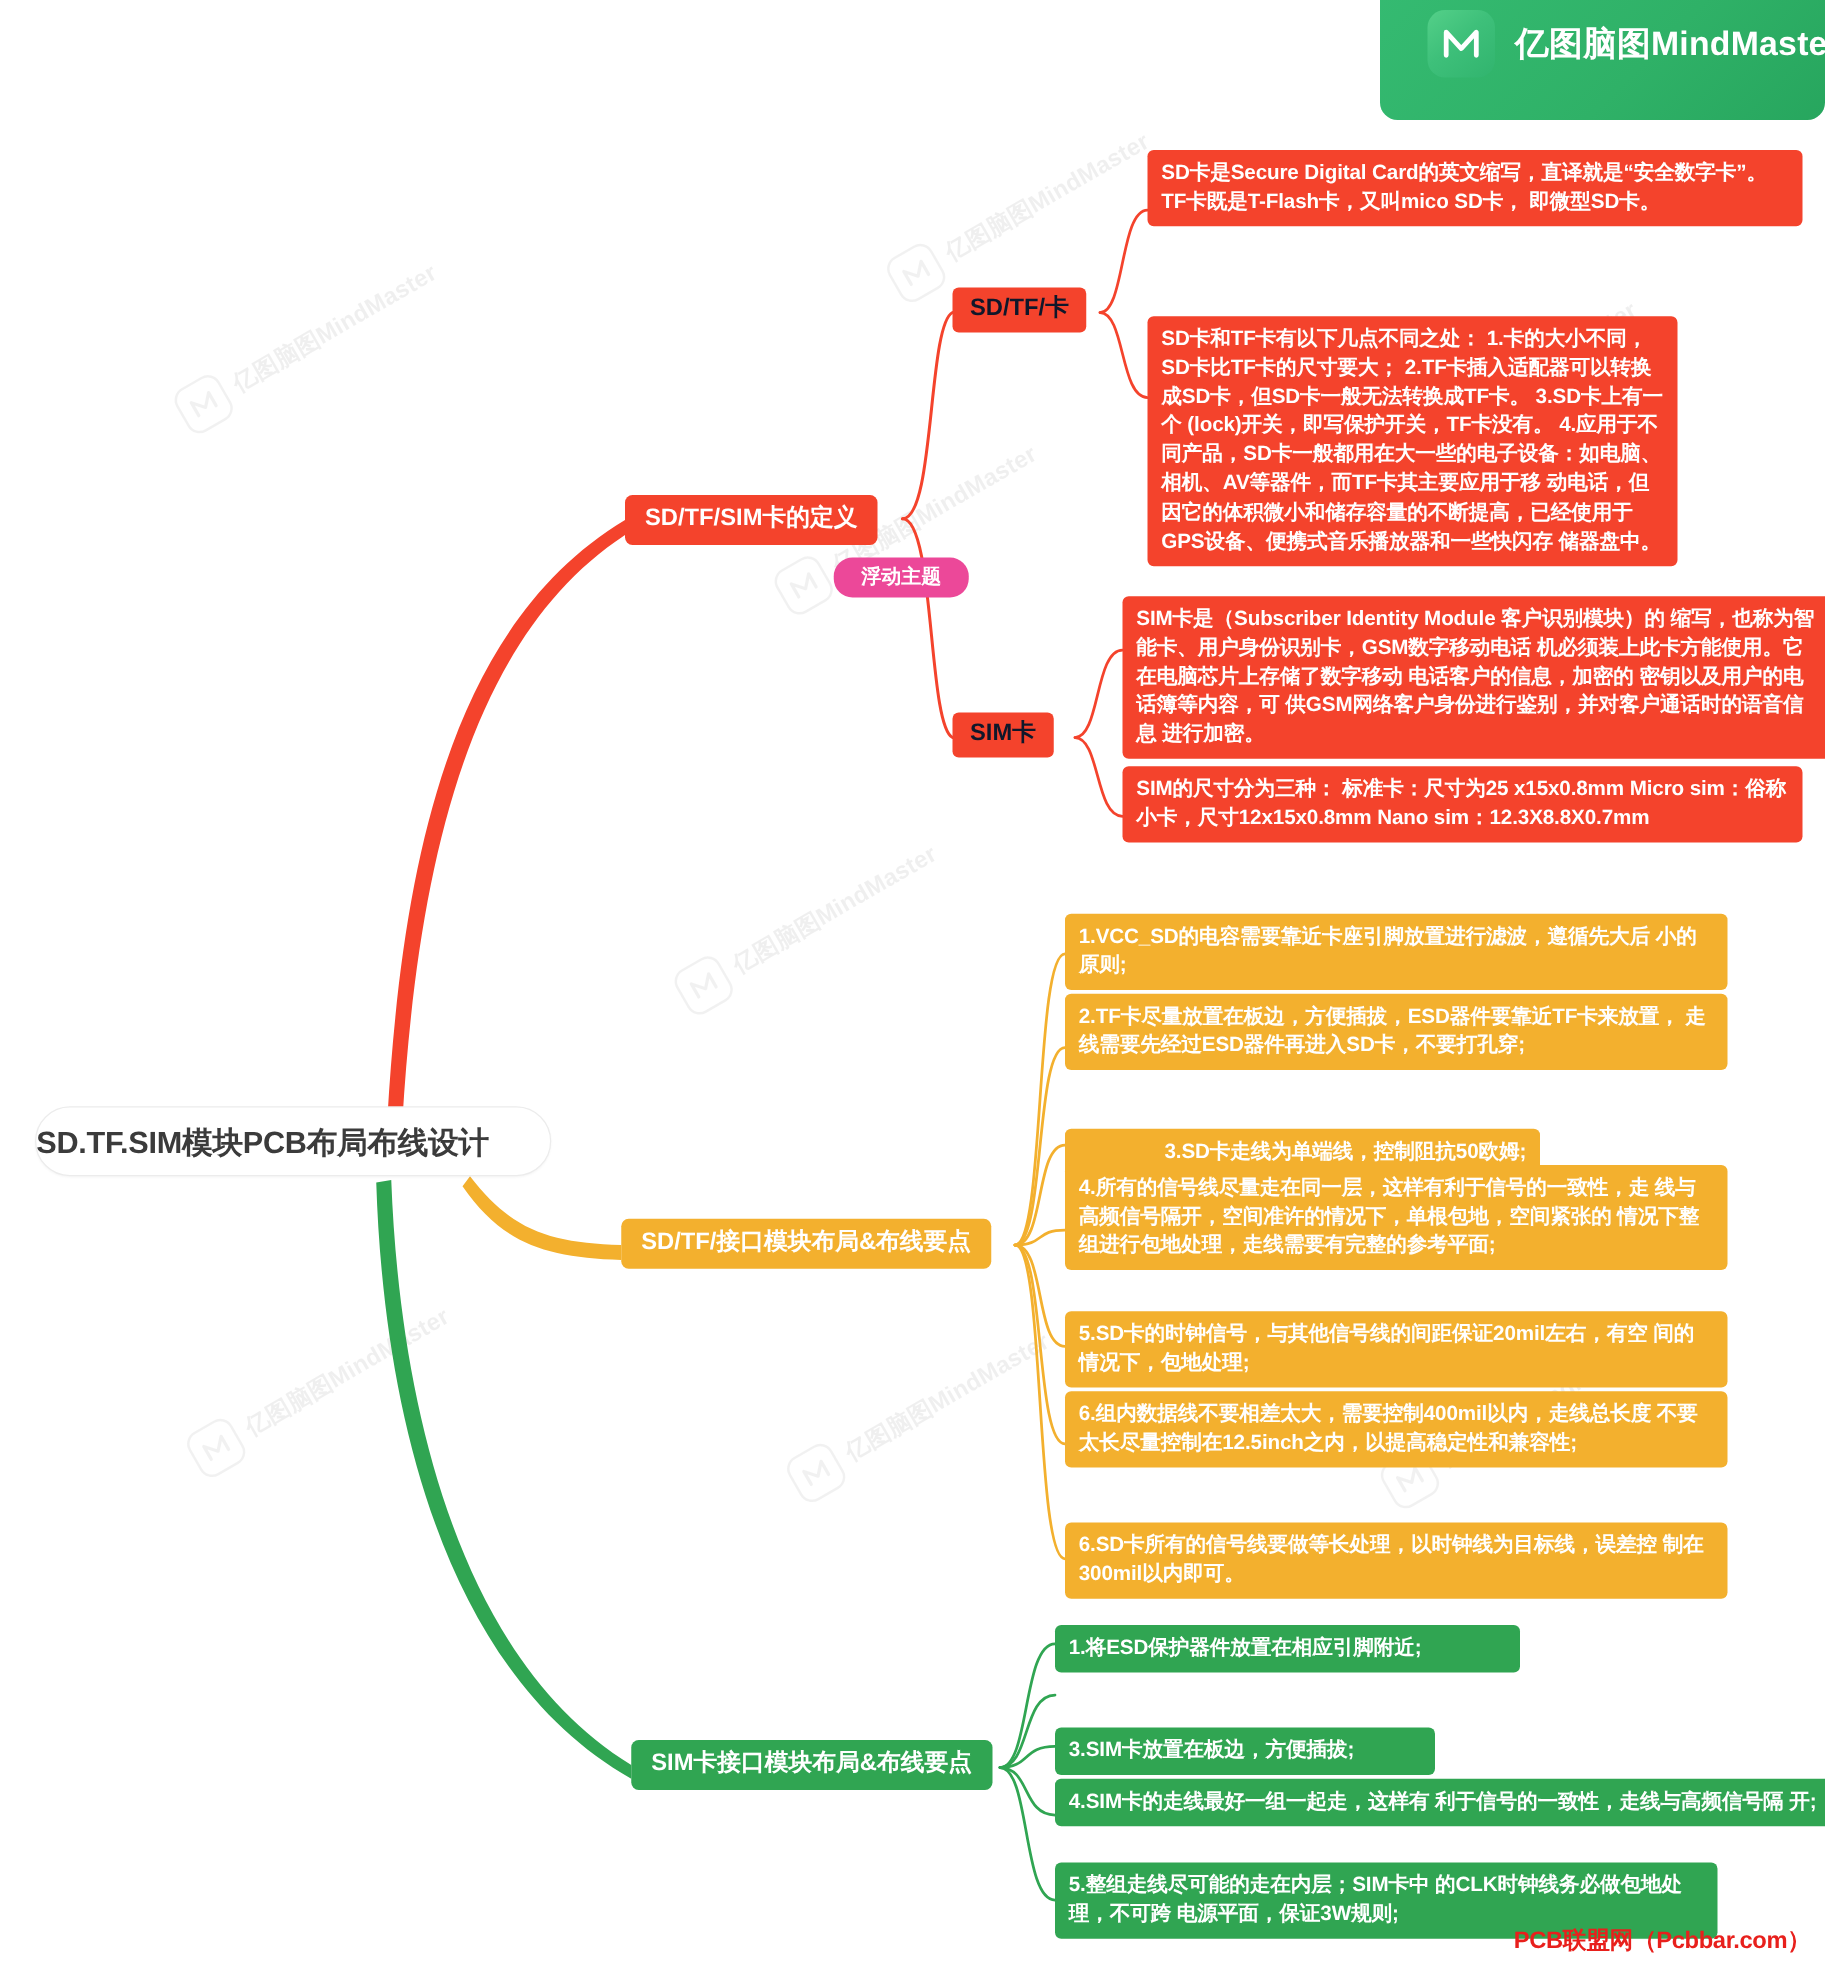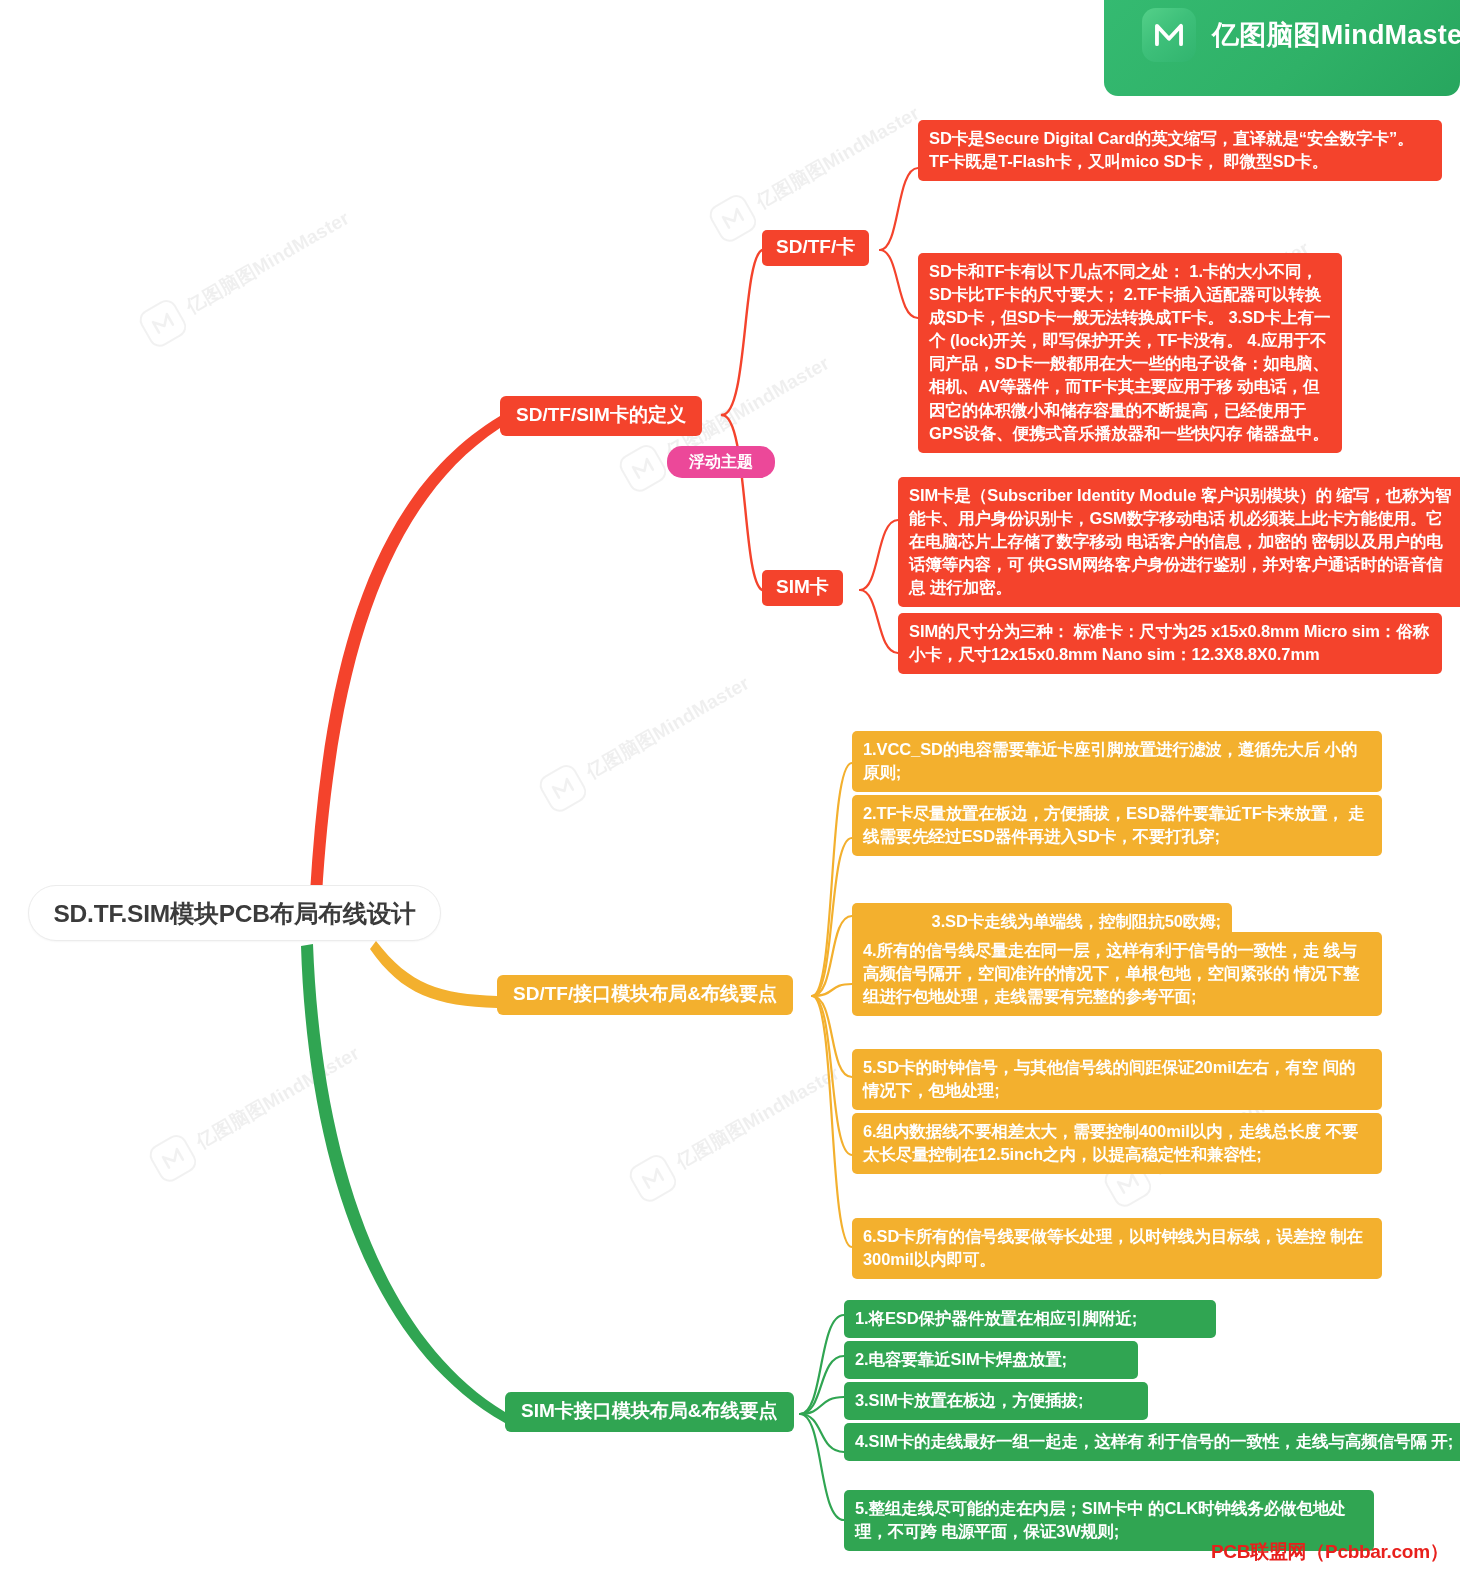--- a/index.html
+++ b/index.html
@@ -94,37 +94,37 @@
     color: #fff;
     font-weight: 700;
     font-size: 19px;
     border-radius: 6px;
     padding: 9px 16px 10px 16px;
     white-space: nowrap;
     line-height: 1.1;
   }
   .sub-label {
     position: absolute;
-    color: #ffffff;
+    color: #0f172a;
     font-weight: 700;
     font-size: 19px;
     border-radius: 5px;
     padding: 7px 14px 8px 14px;
     white-space: nowrap;
     line-height: 1.1;
   }
 
   #root-node {
     position: absolute;
     left: 28px; top: 885px;
     width: 413px; height: 56px;
     background: #ffffff;
     border: 1.6px solid #ececec;
     border-radius: 28px;
-    display: flex; align-items: center; justify-content: center;
+    display: flex; align-items: center; justify-content: flex-start;
     box-shadow: 0 1px 2px rgba(0,0,0,.04);
   }
   #root-node .root-txt {
     font-size: 24.5px;
     font-weight: 700;
     color: #3b3b3b;
     letter-spacing: -.2px;
     white-space: nowrap;
   }
 
@@ -309,21 +309,20 @@
   <div class="node orange leaf" style="left:852px; top:1049px; width:530px;">5.SD卡的时钟信号，与其他信号线的间距保证20mil左右，有空 间的情况下，包地处理;</div>
 
   <div class="node orange leaf" style="left:852px; top:1113px; width:530px;">6.组内数据线不要相差太大，需要控制400mil以内，走线总长度 不要太长尽量控制在12.5inch之内，以提高稳定性和兼容性;</div>
 
   <div class="node orange leaf" style="left:852px; top:1218px; width:530px;">6.SD卡所有的信号线要做等长处理，以时钟线为目标线，误差控 制在300mil以内即可。</div>
 
   <div class="branch-label green" style="left:505px; top:1392px;">SIM卡接口模块布局&amp;布线要点</div>
 
   <div class="node green leaf" style="left:844px; top:1300px; width:372px;">1.将ESD保护器件放置在相应引脚附近;</div>
 
-  <div class="node green leaf" style="left:844px; top:1341px; width:294px;">2.电容要靠近SIM卡焊盘放置;</div>
 
   <div class="node green leaf" style="left:844px; top:1382px; width:304px;">3.SIM卡放置在板边，方便插拔;</div>
 
   <div class="node green leaf" style="left:844px; top:1423px; width:632px;">4.SIM卡的走线最好一组一起走，这样有 利于信号的一致性，走线与高频信号隔 开;</div>
 
   <div class="node green leaf" style="left:844px; top:1490px; width:530px;">5.整组走线尽可能的走在内层；SIM卡中 的CLK时钟线务必做包地处理，不可跨 电源平面，保证3W规则;</div>
 
   <div id="footer-credit">PCB联盟网（Pcbbar.com）</div>
 
 </div>

